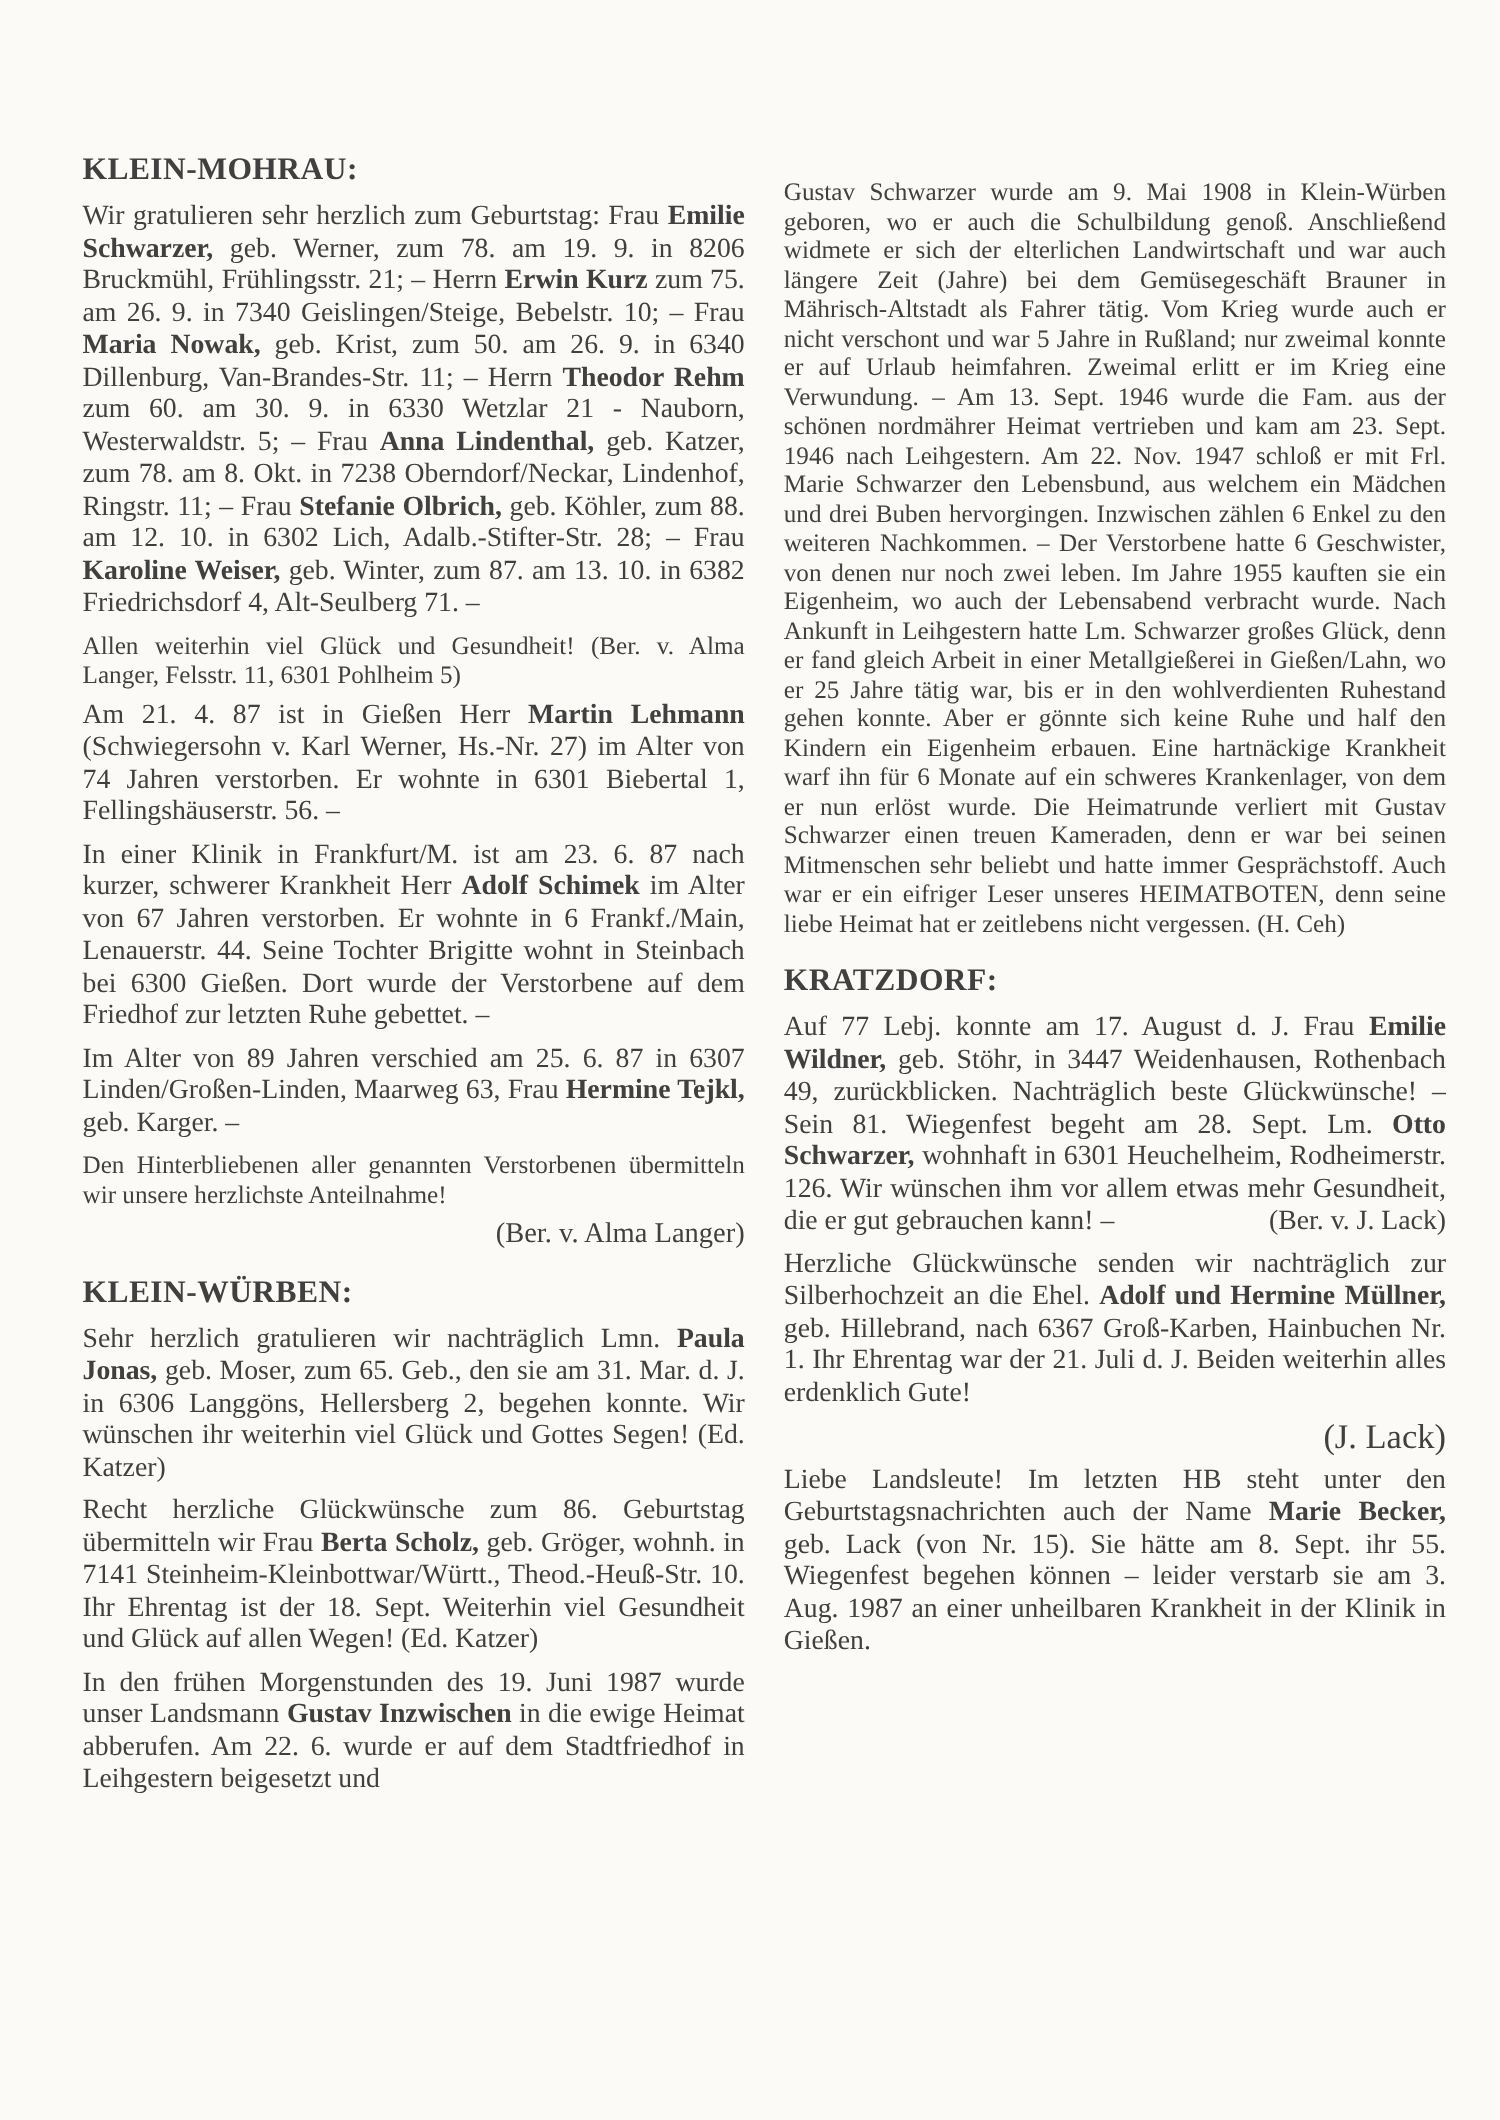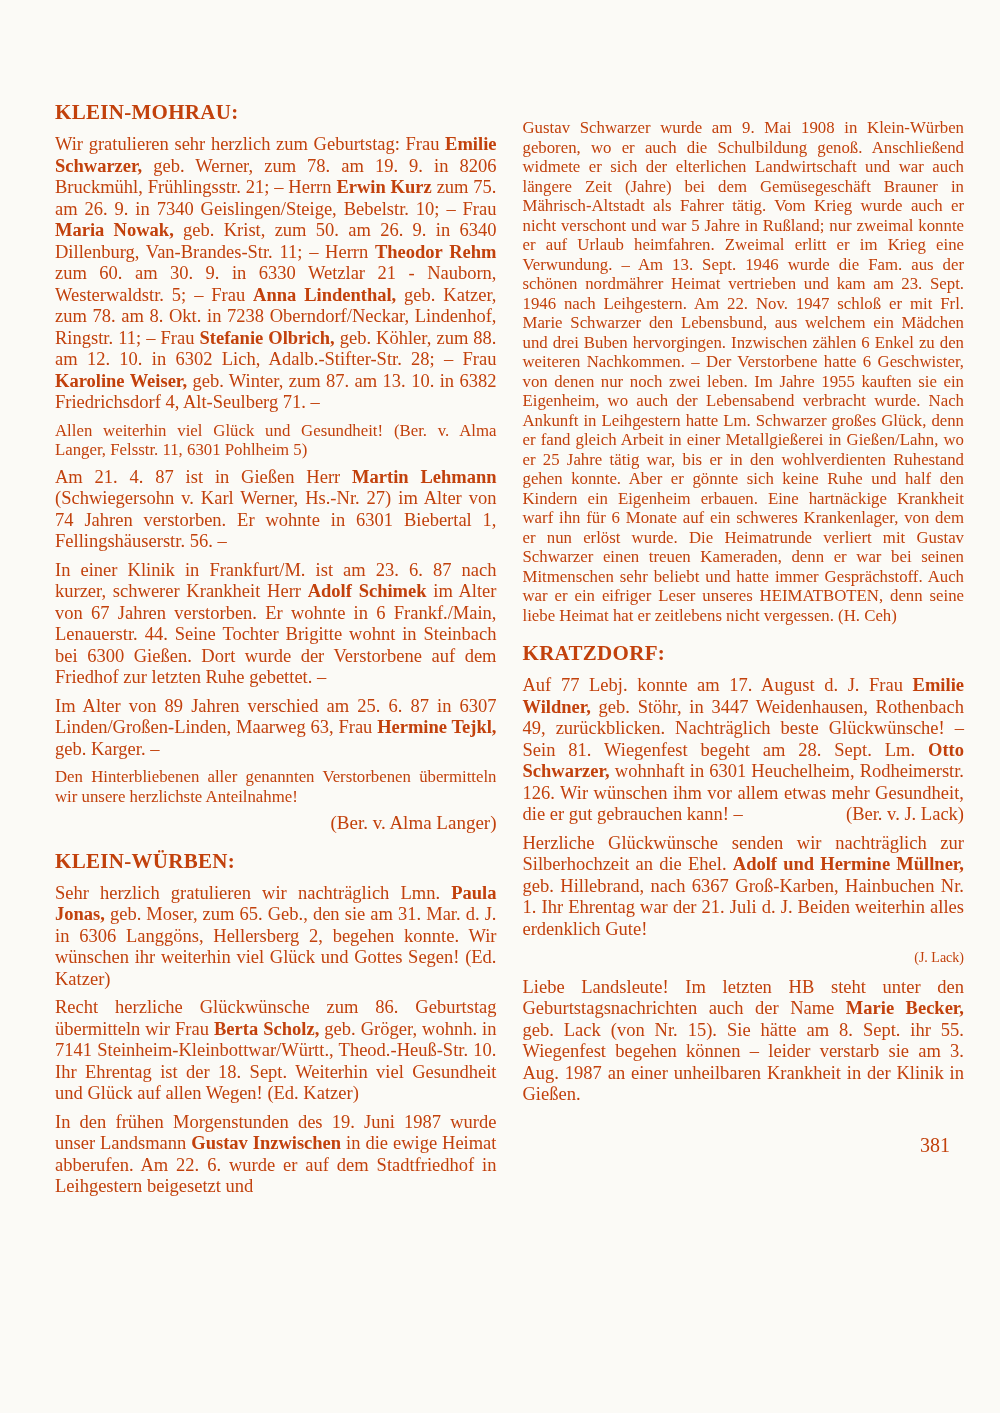--- a/index.html
+++ b/index.html
@@ -6,21 +6,21 @@
     margin: 0;
     padding: 0;
     background: #e8e8e6;
   }
   .page {
     position: relative;
     width: 1000px;
     height: 1413px;
     margin: 0 auto;
     background: #fbfaf6;
-    color: #c2410c;
+    color: #404040;
     font-family: "Liberation Serif", "DejaVu Serif", serif;
     box-sizing: border-box;
     padding: 100px 36px 0 55px;
     overflow: hidden;
   }
   .columns {
     display: flex;
     gap: 26px;
     align-items: flex-start;
   }
@@ -48,21 +48,21 @@
   .para.small {
     font-size: 16.8px;
     line-height: 19.5px;
   }
   .para .bold { font-weight: bold; }
   .attr-float {
     float: right;
   }
   .attribution {
     text-align: right;
-    font-size: 14px;
+    font-size: 23px;
     line-height: 21.5px;
     margin: 0 0 8px 0;
   }
   .attribution.small {
     font-size: 19px;
     line-height: 19.5px;
   }
   .page-number {
     text-align: right;
     font-size: 20px;
@@ -93,16 +93,15 @@
     </div>
     <div class="column right-col">
       <div class="blocks" id="right-blocks">
           <p class="para small"><span>Gustav Schwarzer wurde am 9. Mai 1908 in Klein-Würben geboren, wo er auch die Schulbildung genoß. Anschließend widmete er sich der elterlichen Landwirtschaft und war auch längere Zeit (Jahre) bei dem Gemüsegeschäft Brauner in Mährisch-Altstadt als Fahrer tätig. Vom Krieg wurde auch er nicht verschont und war 5 Jahre in Rußland; nur zweimal konnte er auf Urlaub heimfahren. Zweimal erlitt er im Krieg eine Verwundung. – Am 13. Sept. 1946 wurde die Fam. aus der schönen nordmährer Heimat vertrieben und kam am 23. Sept. 1946 nach Leihgestern. Am 22. Nov. 1947 schloß er mit Frl. Marie Schwarzer den Lebensbund, aus welchem ein Mädchen und drei Buben hervorgingen. Inzwischen zählen 6 Enkel zu den weiteren Nachkommen. – Der Verstorbene hatte 6 Geschwister, von denen nur noch zwei leben. Im Jahre 1955 kauften sie ein Eigenheim, wo auch der Lebensabend verbracht wurde. Nach Ankunft in Leihgestern hatte Lm. Schwarzer großes Glück, denn er fand gleich Arbeit in einer Metallgießerei in Gießen/Lahn, wo er 25 Jahre tätig war, bis er in den wohlverdienten Ruhestand gehen konnte. Aber er gönnte sich keine Ruhe und half den Kindern ein Eigenheim erbauen. Eine hartnäckige Krankheit warf ihn für 6 Monate auf ein schweres Krankenlager, von dem er nun erlöst wurde. Die Heimatrunde verliert mit Gustav Schwarzer einen treuen Kameraden, denn er war bei seinen Mitmenschen sehr beliebt und hatte immer Gesprächstoff. Auch war er ein eifriger Leser unseres HEIMATBOTEN, denn seine liebe Heimat hat er zeitlebens nicht vergessen. (H. Ceh)</span></p>
           <h2 class="heading">KRATZDORF:</h2>
           <p class="para"><span>Auf 77 Lebj. konnte am 17. August d. J. Frau </span><span class="bold">Emilie Wildner,</span><span> geb. Stöhr, in 3447 Weidenhausen, Rothenbach 49, zurückblicken. Nachträglich beste Glückwünsche! – Sein 81. Wiegenfest begeht am 28. Sept. Lm. </span><span class="bold">Otto Schwarzer,</span><span> wohnhaft in 6301 Heuchelheim, Rodheimerstr. 126. Wir wünschen ihm vor allem etwas mehr Gesundheit, die er gut gebrauchen kann! – </span><span class="attr-float">(Ber. v. J. Lack)</span></p>
           <p class="para"><span>Herzliche Glückwünsche senden wir nachträglich zur Silberhochzeit an die Ehel. </span><span class="bold">Adolf und Hermine Müllner,</span><span> geb. Hillebrand, nach 6367 Groß-Karben, Hainbuchen Nr. 1. Ihr Ehrentag war der 21. Juli d. J. Beiden weiterhin alles erdenklich Gute!</span></p>
           <div class="attribution">(J. Lack)</div>
           <p class="para"><span>Liebe Landsleute! Im letzten HB steht unter den Geburtstagsnachrichten auch der Name </span><span class="bold">Marie Becker,</span><span> geb. Lack (von Nr. 15). Sie hätte am 8. Sept. ihr 55. Wiegenfest begehen können – leider verstarb sie am 3. Aug. 1987 an einer unheilbaren Krankheit in der Klinik in Gießen.</span></p>
         </div>
-      <div class="page-number">381</div>
     </div>
   </div>
 </div>
 
 </body></html>

